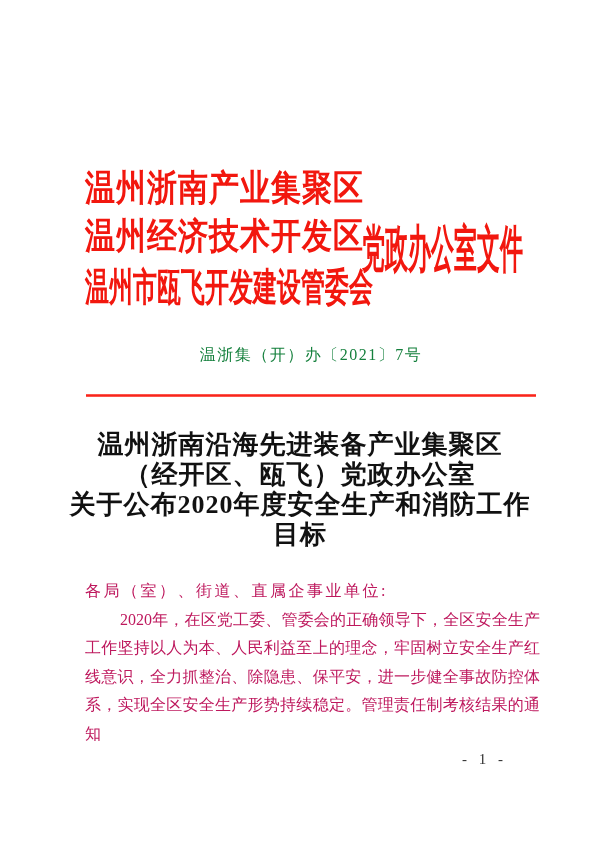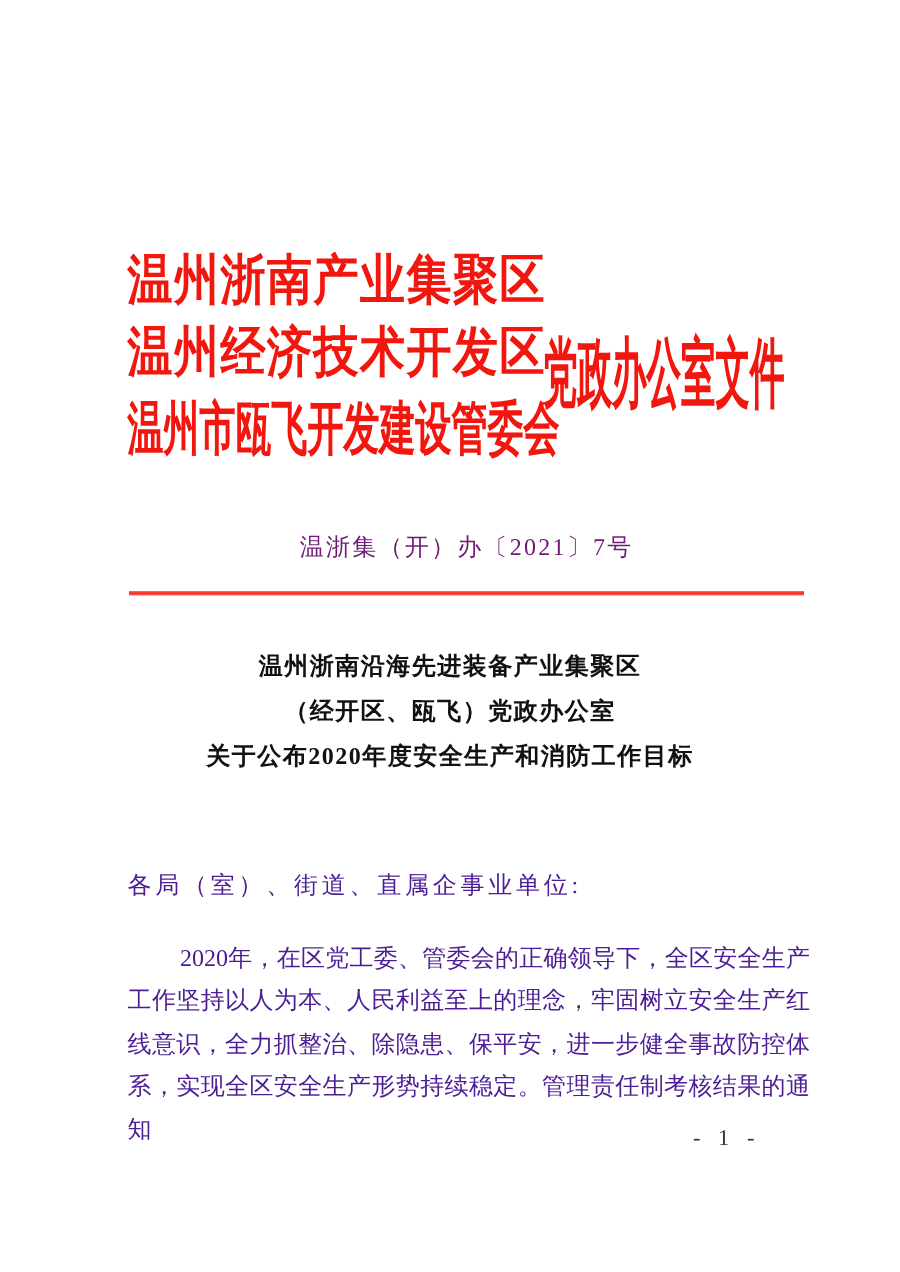--- a/index.html
+++ b/index.html
@@ -40,55 +40,55 @@
     position:absolute;left:362px;top:224px;
     color:var(--red);
     font-weight:bold;
     font-size:23px;line-height:1;
     white-space:nowrap;
     transform:scaleY(2.2);transform-origin:0 0;
   }
 
   
   .doc-number{
-    position:absolute;left:85px;top:354px;width:452px;
+    position:absolute;left:85px;top:343px;width:452px;
     text-align:center;
     font-size:16px;letter-spacing:1.5px;line-height:24px;
-    color:#701a75;
+    color:#15803d;
   }
   .red-rule{
     position:absolute;left:86px;top:394px;width:450px;height:3px;
     background:linear-gradient(#ff6b64,#f8251b,#ff6b64);
   }
 
   
   .title{
     position:absolute;left:60px;top:430px;width:480px;
     text-align:center;
     font-weight:bold;
-    font-size:16px;line-height:30px;letter-spacing:1px;
+    font-size:26px;line-height:30px;letter-spacing:1px;
     color:#111111;
   }
 
   
   .body-text{
     position:absolute;left:85px;top:577px;width:455px;
     font-size:16px;line-height:28.5px;
-    color:#4c1d95;
+    color:#be185d;
   }
   .salutation{
     letter-spacing:2.5px;
     white-space:nowrap;
   }
   .para-line{
     text-align:justify;
     text-align-last:justify;
     text-justify:inter-character;
   }
-  .para-line.indent{padding-left:35px;margin-top:20px;}
+  .para-line.indent{padding-left:35px;}
 
   
   .page-number{
     position:absolute;top:751px;right:93px;
     font-size:15px;letter-spacing:4px;
     color:#333333;
   }
 </style>
 </head>
 <body>

